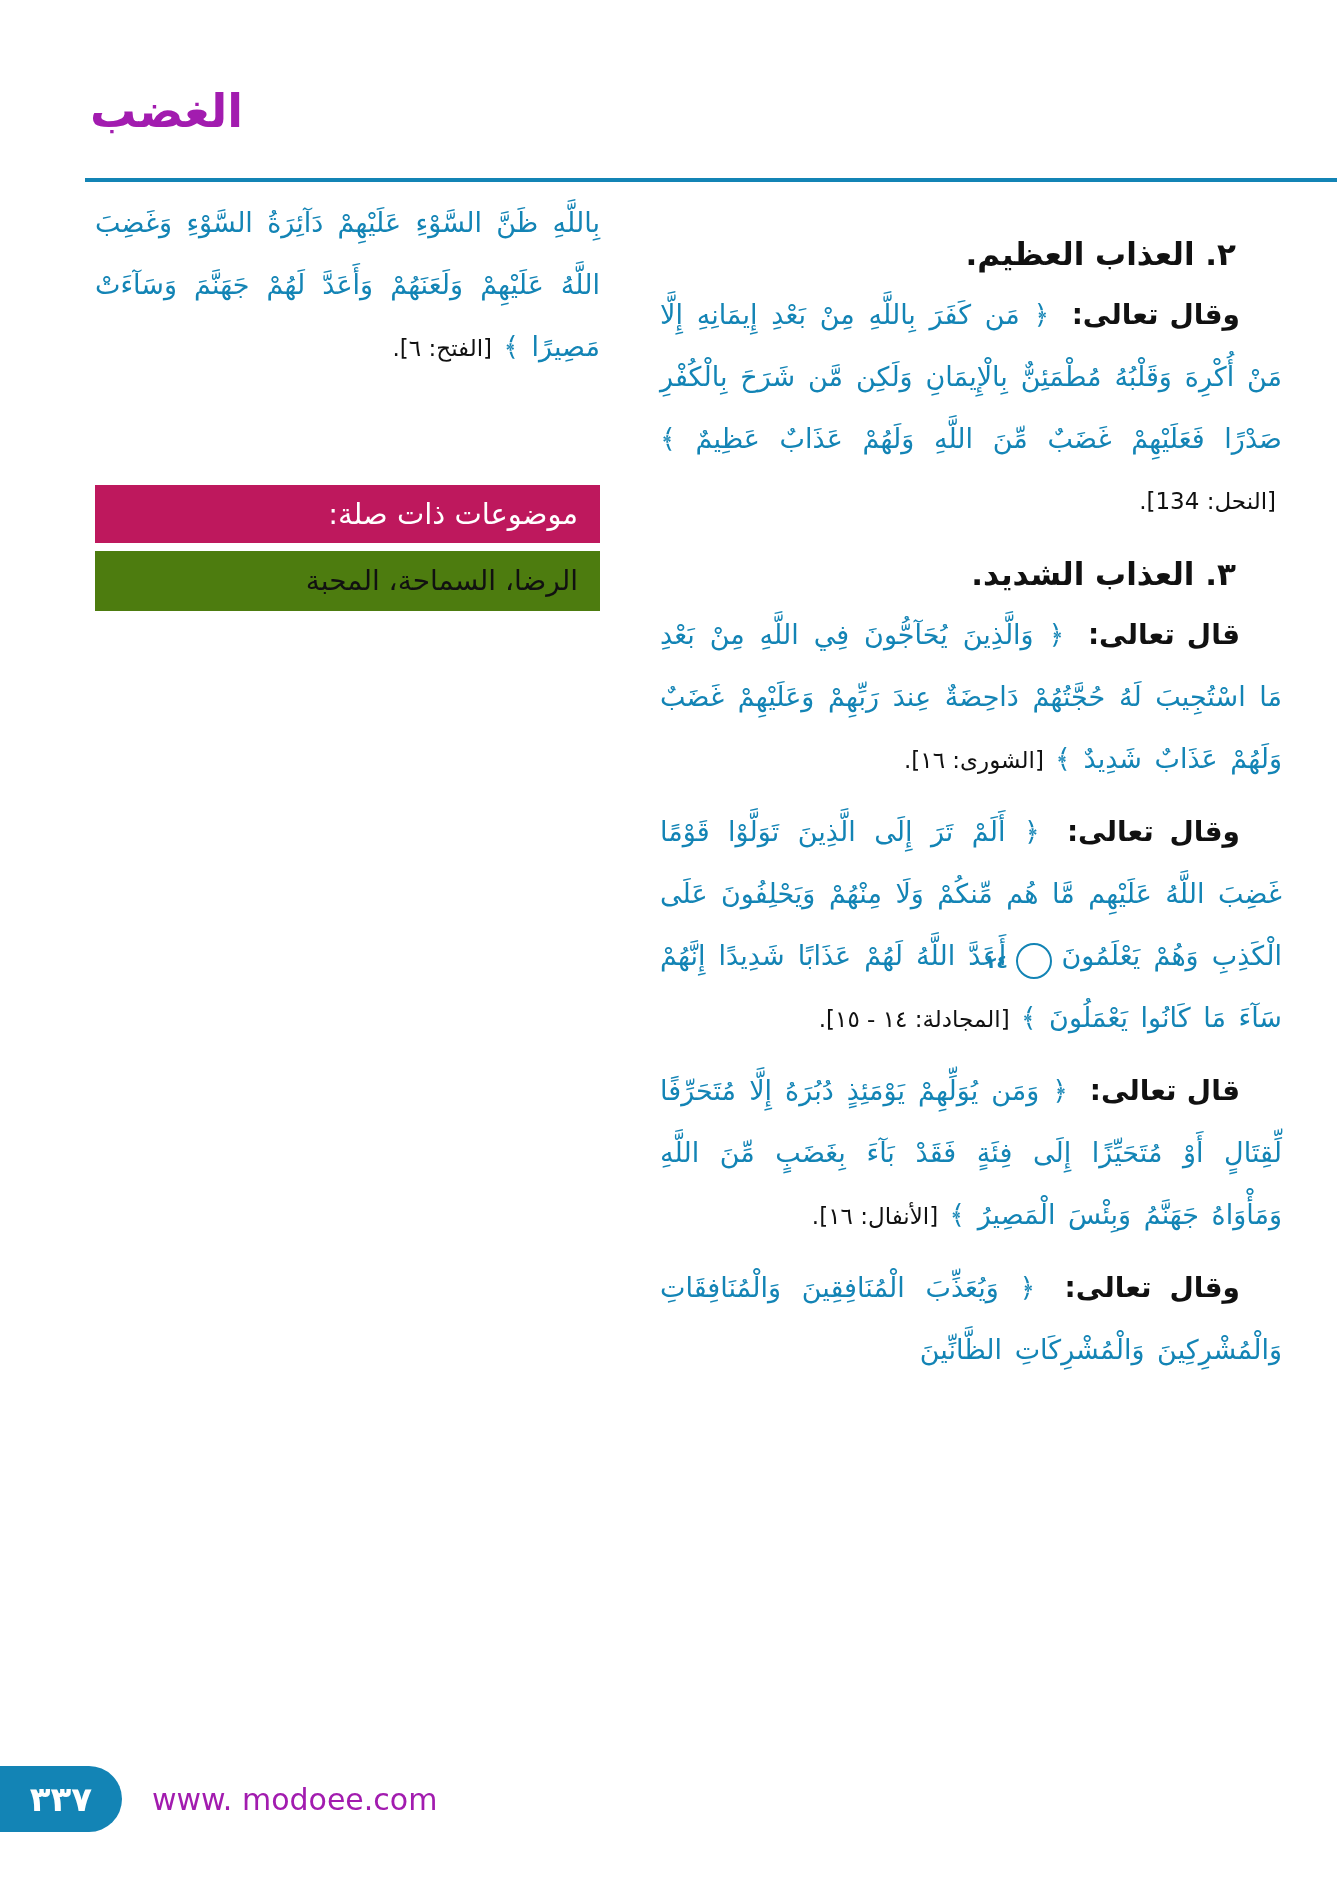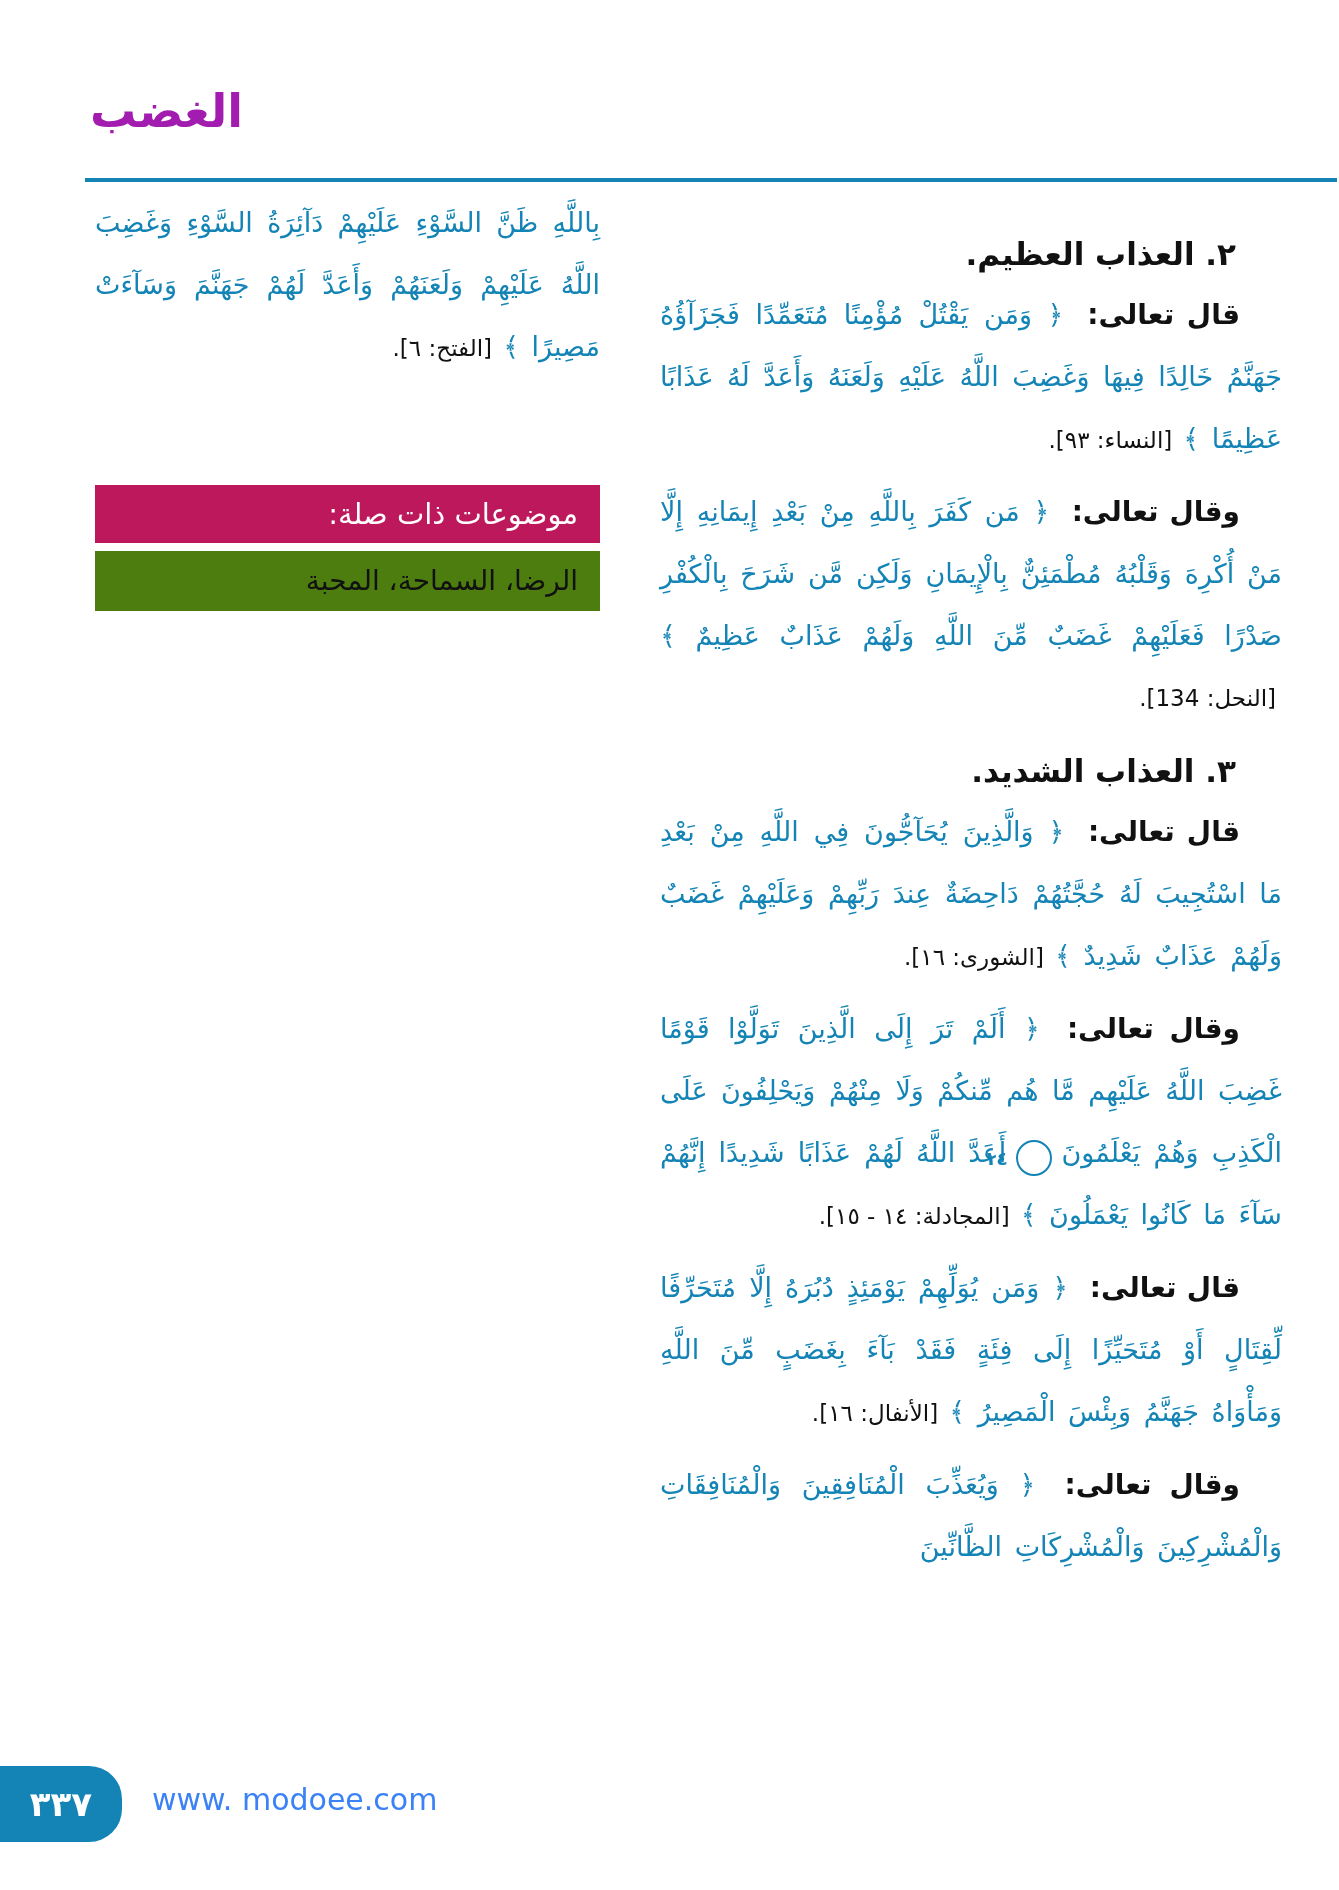--- a/index.html
+++ b/index.html
@@ -109,35 +109,35 @@
     padding: 10px 22px;
     margin-top: 8px;
     text-align: right;
   }
   
   .footer-pill {
     position: absolute;
     left: 0;
     top: 1766px;
     width: 122px;
-    height: 76px;
+    height: 66px;
     background: #1384b5;
     border-radius: 0 33px 33px 0;
     color: #ffffff;
     display: flex;
     align-items: center;
     justify-content: center;
     font-size: 34px;
     font-weight: bold;
   }
   .website {
     position: absolute;
     left: 152px;
     top: 1782px;
-    color: #3b82f6;
+    color: #a21caf;
     font-size: 30px;
   }
 </style>
 </head>
 <body>
 
 <div class="page">
 
   <div class="header-title">الغضب</div>
   <div class="header-rule"></div>
@@ -151,25 +151,20 @@
       <div class="related-title">موضوعات ذات صلة:</div>
       <div class="related-items">الرضا، السماحة، المحبة</div>
     </div>
   </div>
 
   <div class="col-right">
 
     <div class="section">
       <div class="section-heading">٢. العذاب العظيم.</div>
       <p class="verse-p indent">
-        <span class="intro">قال تعالى:</span>
-        <span class="quran">﴿ وَمَن يَقْتُلْ مُؤْمِنًا مُتَعَمِّدًا فَجَزَآؤُهُ جَهَنَّمُ خَالِدًا فِيهَا وَغَضِبَ اللَّهُ عَلَيْهِ وَلَعَنَهُ وَأَعَدَّ لَهُ عَذَابًا عَظِيمًا ﴾</span>
-        <span class="cite">[النساء: ٩٣].</span>
-      </p>
-      <p class="verse-p indent">
         <span class="intro">وقال تعالى:</span>
         <span class="quran">﴿ مَن كَفَرَ بِاللَّهِ مِنْ بَعْدِ إِيمَانِهِ إِلَّا مَنْ أُكْرِهَ وَقَلْبُهُ مُطْمَئِنٌّ بِالْإِيمَانِ وَلَكِن مَّن شَرَحَ بِالْكُفْرِ صَدْرًا فَعَلَيْهِمْ غَضَبٌ مِّنَ اللَّهِ وَلَهُمْ عَذَابٌ عَظِيمٌ ﴾</span>
         <span class="cite">[النحل: 134].</span>
       </p>
     </div>
 
     <div class="section">
       <div class="section-heading">٣. العذاب الشديد.</div>
       <p class="verse-p indent">
         <span class="intro">قال تعالى:</span>

